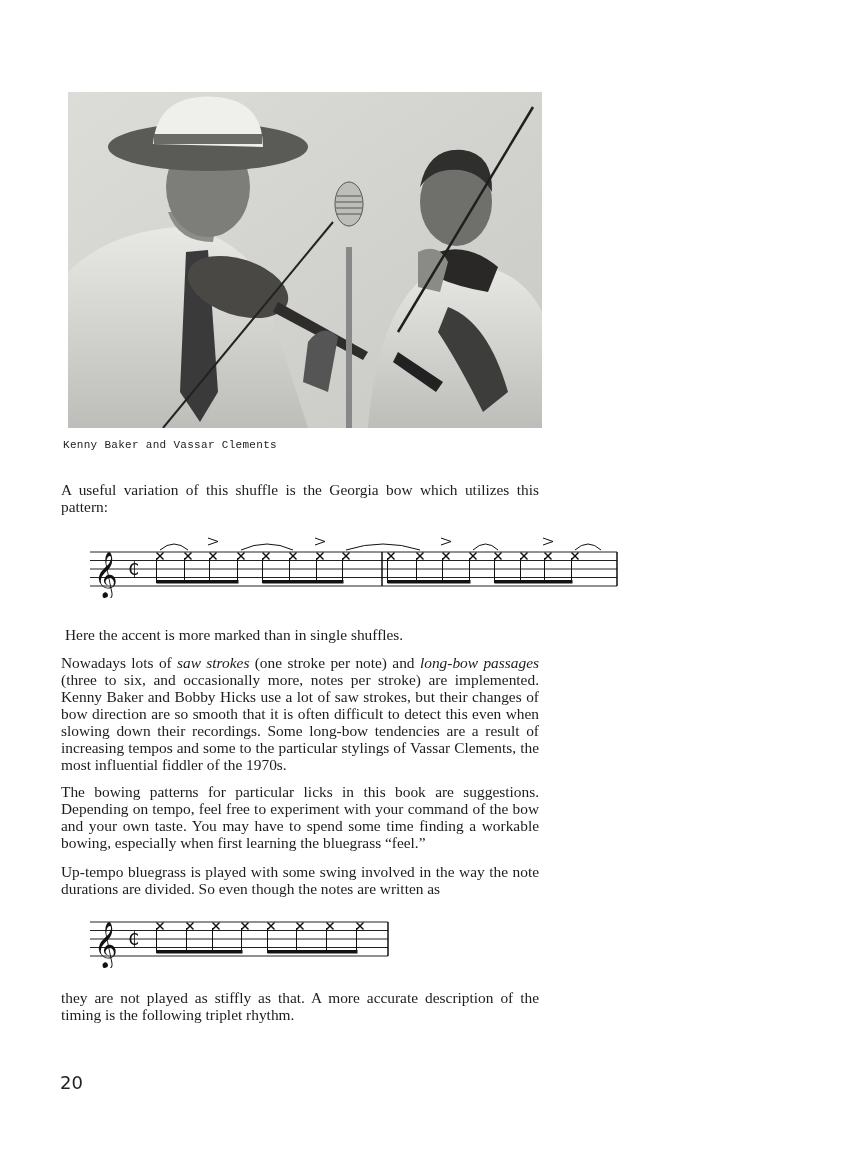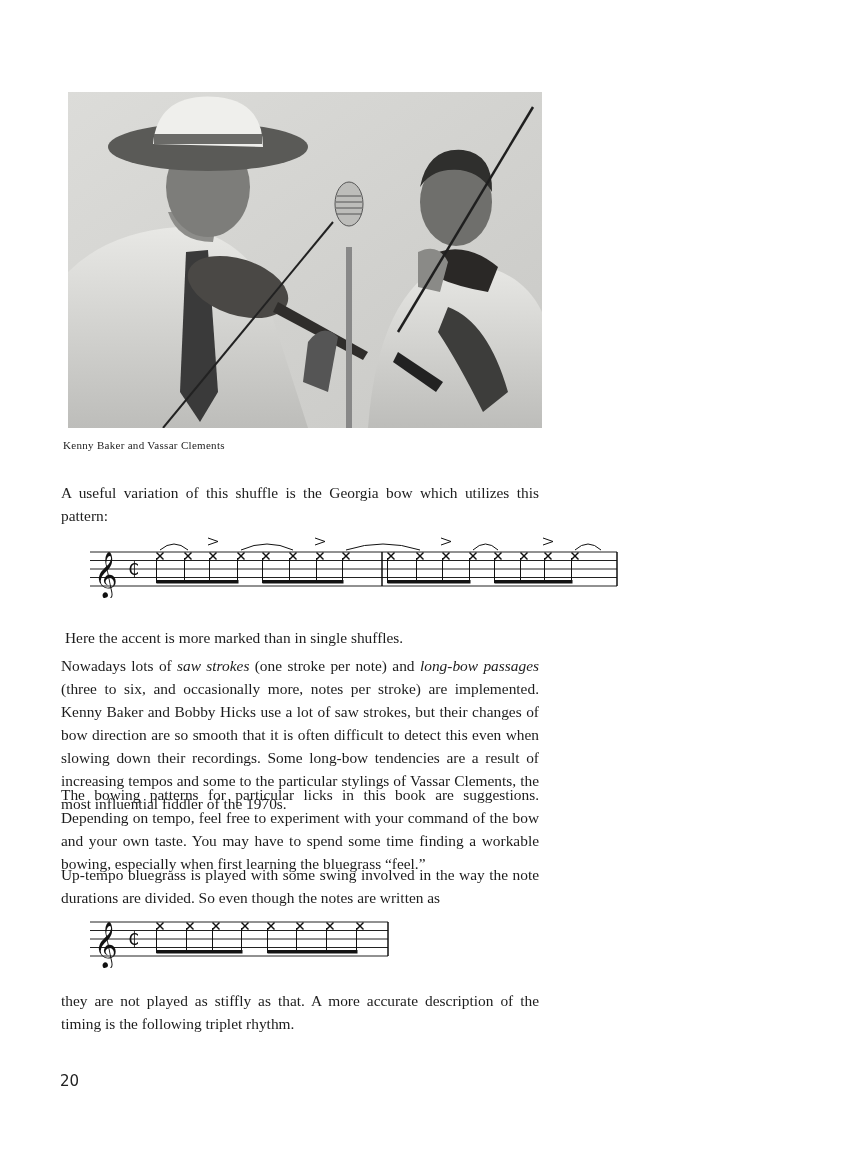--- a/index.html
+++ b/index.html
@@ -1,23 +1,23 @@
 <!DOCTYPE html>
 <html><head>
 <meta charset="utf-8">
 <style>
   html, body { margin: 0; padding: 0; background: #ffffff; }
   body { width: 864px; height: 1152px; position: relative; overflow: hidden; color: #1b1b1b; }
   .photo { position: absolute; left: 68px; top: 92px; width: 474px; height: 336px; background: #d9d9d6; overflow: hidden; }
   .photo svg { display: block; }
-  .caption { position: absolute; left: 63px; top: 439px; font-family: Liberation Serif, serif; font-size: 11px; letter-spacing: 0.3px; color: #222; }
-  .para { position: absolute; left: 61px; width: 478px; font-family: "Liberation Serif", serif; font-size: 15.4px; line-height: 23px; color: #1c1c1c; text-align: justify; }
+  .caption { position: absolute; left: 63px; top: 439px; font-family: Liberation Mono, monospace; font-size: 11px; letter-spacing: 0.3px; color: #222; }
+  .para { position: absolute; left: 61px; width: 478px; font-family: "Liberation Serif", serif; font-size: 15.4px; line-height: 17px; color: #1c1c1c; text-align: justify; }
   .para i { font-style: italic; }
   .staff { position: absolute; }
-  .page-num { position: absolute; left: 60px; top: 1072px; font-family: "DejaVu Sans", sans-serif; font-size: 15px; color: #222; }
+  .page-num { position: absolute; left: 60px; top: 1072px; font-family: "DejaVu Sans", sans-serif; font-size: 18px; color: #222; }
 </style>
 </head>
 <body>
 
 <div class="photo">
   <svg width="474" height="336" viewBox="0 0 474 336">
     <defs>
       <linearGradient id="bg" x1="0" y1="0" x2="1" y2="1">
         <stop offset="0" stop-color="#dcdcd9"></stop>
         <stop offset="1" stop-color="#c9c9c6"></stop>

